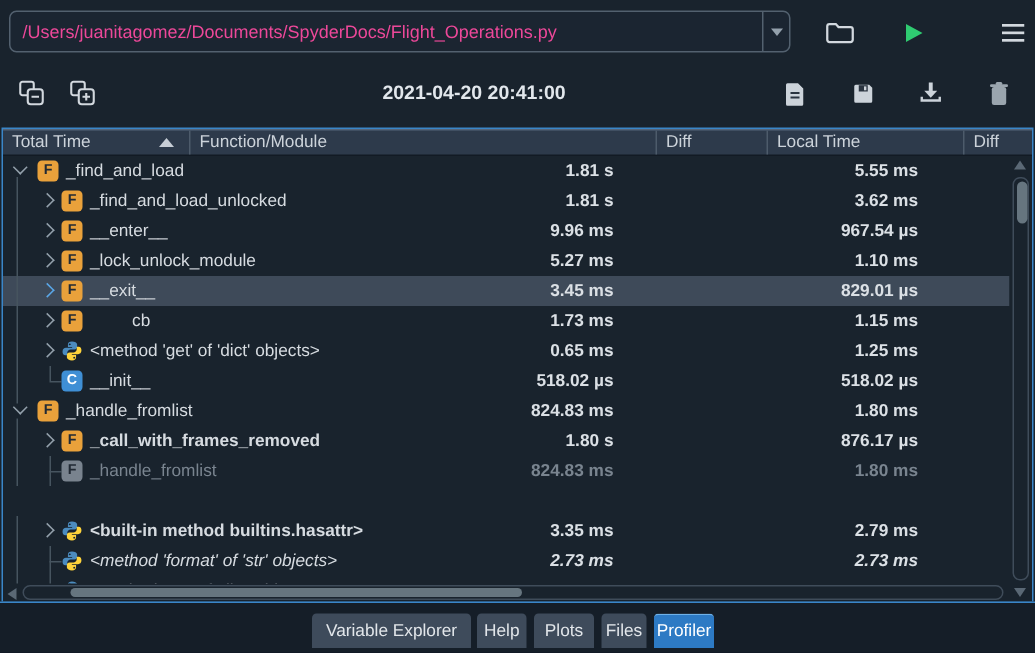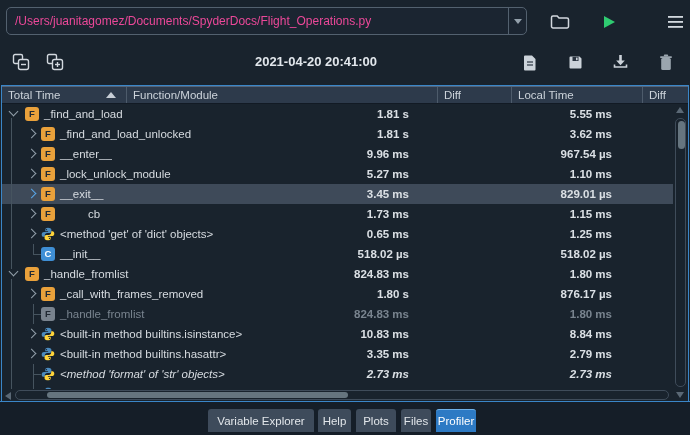--- a/index.html
+++ b/index.html
@@ -265,52 +265,41 @@
           <span class="chev open" style="left: 8px;"></span>
           <span class="badge func" style="left: 23px;">F</span>
           <span class="label" style="left: 42px;">_handle_fromlist</span>
           <span class="val v-total">824.83 ms</span>
           <span class="val v-local">1.80 ms</span>
         </div>
         <div class="row" style="top: 180px;">
           <div class="vline" style="left: 9px; top: 0px; height: 20px;"></div>
           <span class="chev closed" style="left: 26px;"></span>
           <span class="badge func" style="left: 39px;">F</span>
-          <span class="label" style="left: 58px;">_call_with_frames_removed</span>
+          <span class="label" style="left: 58px; font-weight: bold;">_call_with_frames_removed</span>
           <span class="val v-total">1.80 s</span>
           <span class="val v-local">876.17 µs</span>
         </div>
         <div class="row dim" style="top: 200px;">
           <div class="vline" style="left: 9px; top: 0px; height: 20px;"></div>
           <div class="vline" style="left: 31px; top: 0px; height: 20px;"></div>
           <div class="hstub" style="left: 31px; top: 10px; width: 8px;"></div>
           <span class="badge func-dim" style="left: 39px;">F</span>
           <span class="label" style="left: 58px;">_handle_fromlist</span>
           <span class="val v-total">824.83 ms</span>
           <span class="val v-local">1.80 ms</span>
         </div>
-        <div class="row" style="top: 220px;">
+        <div class="row" style="top: 240px;">
           <div class="vline" style="left: 9px; top: 0px; height: 20px;"></div>
           <span class="chev closed" style="left: 26px;"></span>
           <span class="pyicon" style="left: 39px;"><svg width="14" height="14" viewBox="0 0 16 16">
               <path fill="#4b8bbe" d="M8 .8C5.9.8 4.9 1.8 4.9 3v1.9h3.2v.7H3.4C2 5.6.8 6.5.8 8.5c0 1.5.7 2.7 2.1 2.7h1.5V9.3c0-1.4 1.2-2.5 2.6-2.5h3c1.1 0 1.9-.9 1.9-2V3C11.9 1.8 10.1.8 8 .8zM6.3 2.2a.75.75 0 110 1.5.75.75 0 010-1.5z"></path>
               <path fill="#ffd43b" d="M8 15.2c2.1 0 3.1-1 3.1-2.2v-1.9H7.9v-.7h4.7c1.4 0 2.6-.9 2.6-2.9 0-1.5-.7-2.7-2.1-2.7h-1.5v1.9c0 1.4-1.2 2.5-2.6 2.5H6c-1.1 0-1.9.9-1.9 2v1.8c0 1.2 1.8 2.2 3.9 2.2zm1.7-1.4a.75.75 0 110-1.5.75.75 0 010 1.5z"></path>
             </svg></span>
-          <span class="label" style="left: 58px;">&lt;built-in method builtins.isinstance&gt;</span>
-          <span class="val v-total">10.83 ms</span>
-          <span class="val v-local">8.84 ms</span>
-        </div>
-        <div class="row" style="top: 240px;">
-          <div class="vline" style="left: 9px; top: 0px; height: 20px;"></div>
-          <span class="chev closed" style="left: 26px;"></span>
-          <span class="pyicon" style="left: 39px;"><svg width="14" height="14" viewBox="0 0 16 16">
-              <path fill="#4b8bbe" d="M8 .8C5.9.8 4.9 1.8 4.9 3v1.9h3.2v.7H3.4C2 5.6.8 6.5.8 8.5c0 1.5.7 2.7 2.1 2.7h1.5V9.3c0-1.4 1.2-2.5 2.6-2.5h3c1.1 0 1.9-.9 1.9-2V3C11.9 1.8 10.1.8 8 .8zM6.3 2.2a.75.75 0 110 1.5.75.75 0 010-1.5z"></path>
-              <path fill="#ffd43b" d="M8 15.2c2.1 0 3.1-1 3.1-2.2v-1.9H7.9v-.7h4.7c1.4 0 2.6-.9 2.6-2.9 0-1.5-.7-2.7-2.1-2.7h-1.5v1.9c0 1.4-1.2 2.5-2.6 2.5H6c-1.1 0-1.9.9-1.9 2v1.8c0 1.2 1.8 2.2 3.9 2.2zm1.7-1.4a.75.75 0 110-1.5.75.75 0 010 1.5z"></path>
-            </svg></span>
-          <span class="label" style="left: 58px;">&lt;built-in method builtins.hasattr&gt;</span>
+          <span class="label" style="left: 58px; font-weight: bold;">&lt;built-in method builtins.hasattr&gt;</span>
           <span class="val v-total">3.35 ms</span>
           <span class="val v-local">2.79 ms</span>
         </div>
         <div class="row" style="top: 260px; font-style: italic;">
           <div class="vline" style="left: 9px; top: 0px; height: 20px;"></div>
           <div class="vline" style="left: 31px; top: 0px; height: 20px;"></div>
           <div class="hstub" style="left: 31px; top: 10px; width: 8px;"></div>
           <span class="pyicon" style="left: 39px;"><svg width="14" height="14" viewBox="0 0 16 16">
               <path fill="#4b8bbe" d="M8 .8C5.9.8 4.9 1.8 4.9 3v1.9h3.2v.7H3.4C2 5.6.8 6.5.8 8.5c0 1.5.7 2.7 2.1 2.7h1.5V9.3c0-1.4 1.2-2.5 2.6-2.5h3c1.1 0 1.9-.9 1.9-2V3C11.9 1.8 10.1.8 8 .8zM6.3 2.2a.75.75 0 110 1.5.75.75 0 010-1.5z"></path>
               <path fill="#ffd43b" d="M8 15.2c2.1 0 3.1-1 3.1-2.2v-1.9H7.9v-.7h4.7c1.4 0 2.6-.9 2.6-2.9 0-1.5-.7-2.7-2.1-2.7h-1.5v1.9c0 1.4-1.2 2.5-2.6 2.5H6c-1.1 0-1.9.9-1.9 2v1.8c0 1.2 1.8 2.2 3.9 2.2zm1.7-1.4a.75.75 0 110-1.5.75.75 0 010 1.5z"></path>

